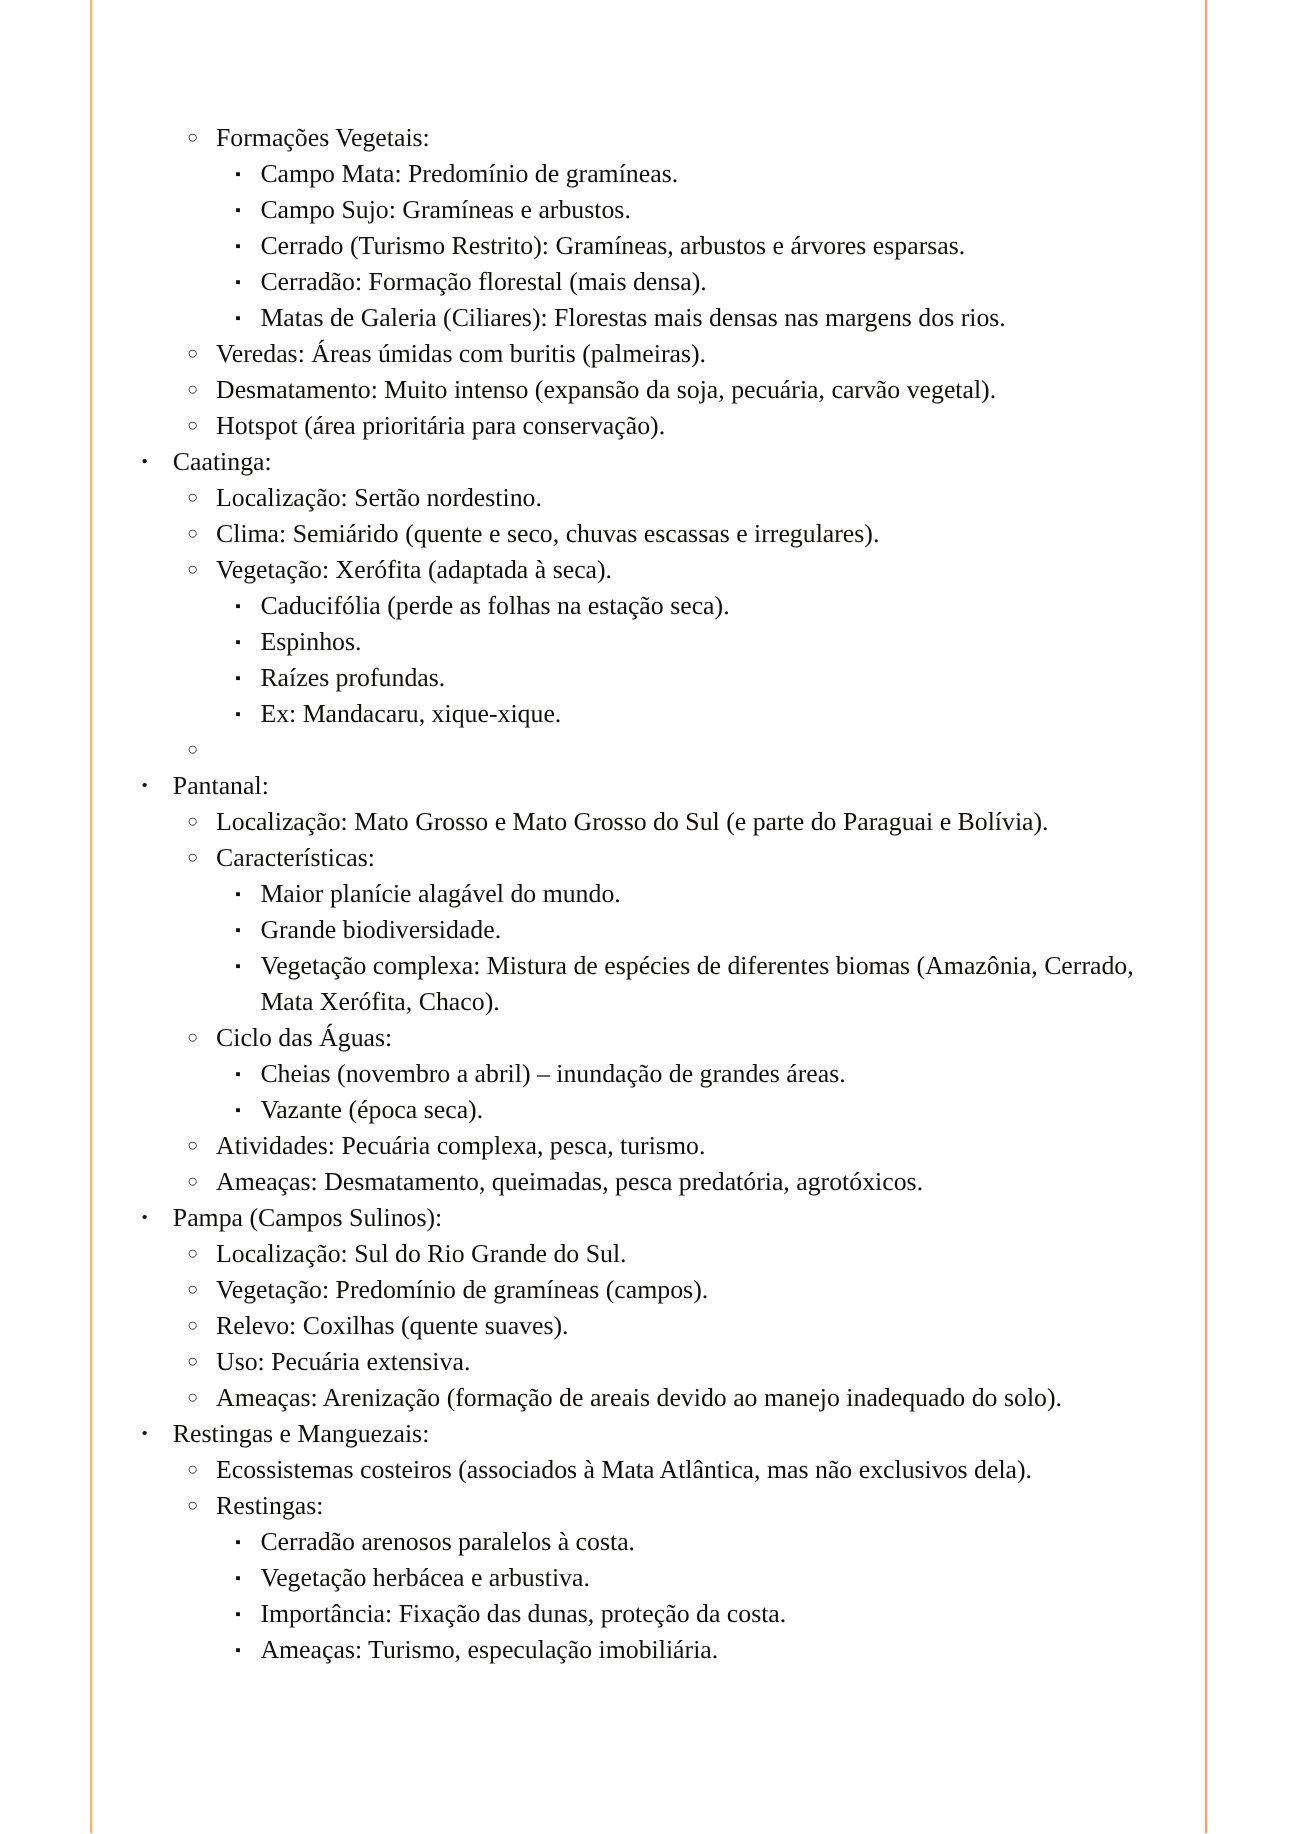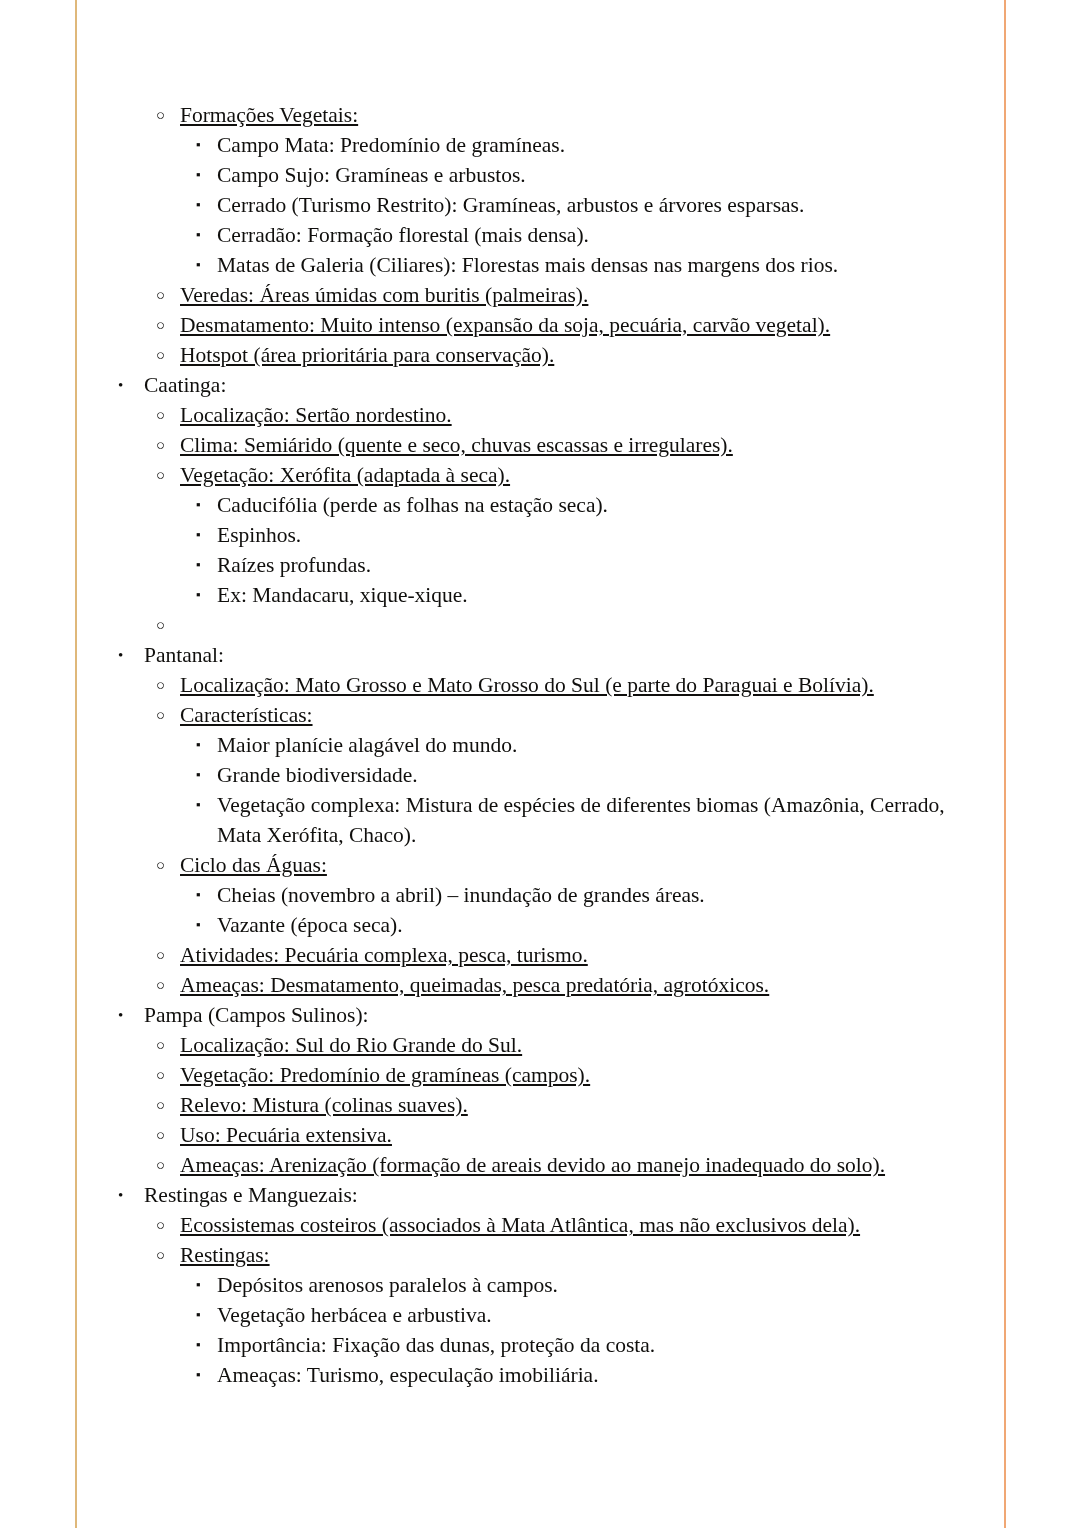--- a/index.html
+++ b/index.html
@@ -64,21 +64,21 @@
     top: 0px;
   }
   .lvl1 > .text { max-width: 860px; }
 
   
   .lvl2 { padding-left: 156px; }
   .lvl2 > .marker {
     width: 24px;
     font-size: 15px;
   }
-  .lvl2 > .text { max-width: 830px; text-decoration: underline; }
+  .lvl2 > .text { max-width: 830px; }
 
   
   .lvl3 { padding-left: 196px; }
   .lvl3 > .marker {
     width: 21px;
     font-size: 13px;
   }
   .lvl3 > .text { max-width: 740px; }
 </style>
 </head>
@@ -212,21 +212,21 @@
       <div class="row lvl2">
         <span class="marker">○</span>
         <span class="text">Localização: Sul do Rio Grande do Sul.</span>
       </div>
       <div class="row lvl2">
         <span class="marker">○</span>
         <span class="text">Vegetação: Predomínio de gramíneas (campos).</span>
       </div>
       <div class="row lvl2">
         <span class="marker">○</span>
-        <span class="text">Relevo: Mistura (colinas suaves).</span>
+        <span class="text">Relevo: Coxilhas (quente suaves).</span>
       </div>
       <div class="row lvl2">
         <span class="marker">○</span>
         <span class="text">Uso: Pecuária extensiva.</span>
       </div>
       <div class="row lvl2">
         <span class="marker">○</span>
         <span class="text">Ameaças: Arenização (formação de areais devido ao manejo inadequado do solo).</span>
       </div>
       <div class="row lvl1">
@@ -236,21 +236,21 @@
       <div class="row lvl2">
         <span class="marker">○</span>
         <span class="text">Ecossistemas costeiros (associados à Mata Atlântica, mas não exclusivos dela).</span>
       </div>
       <div class="row lvl2">
         <span class="marker">○</span>
         <span class="text">Restingas:</span>
       </div>
       <div class="row lvl3">
         <span class="marker">▪</span>
-        <span class="text">Depósitos arenosos paralelos à campos.</span>
+        <span class="text">Cerradão arenosos paralelos à costa.</span>
       </div>
       <div class="row lvl3">
         <span class="marker">▪</span>
         <span class="text">Vegetação herbácea e arbustiva.</span>
       </div>
       <div class="row lvl3">
         <span class="marker">▪</span>
         <span class="text">Importância: Fixação das dunas, proteção da costa.</span>
       </div>
       <div class="row lvl3">

